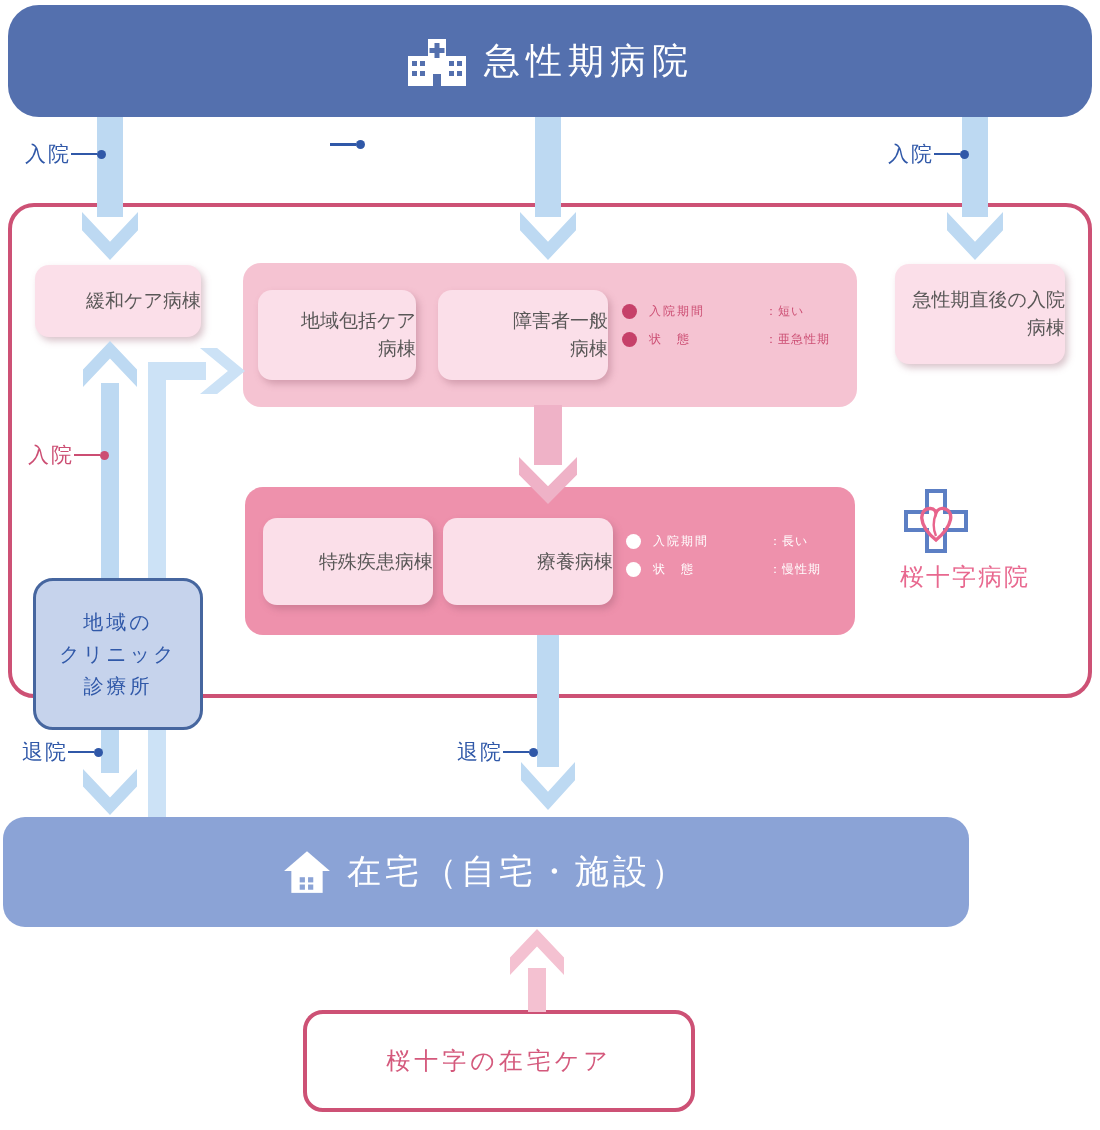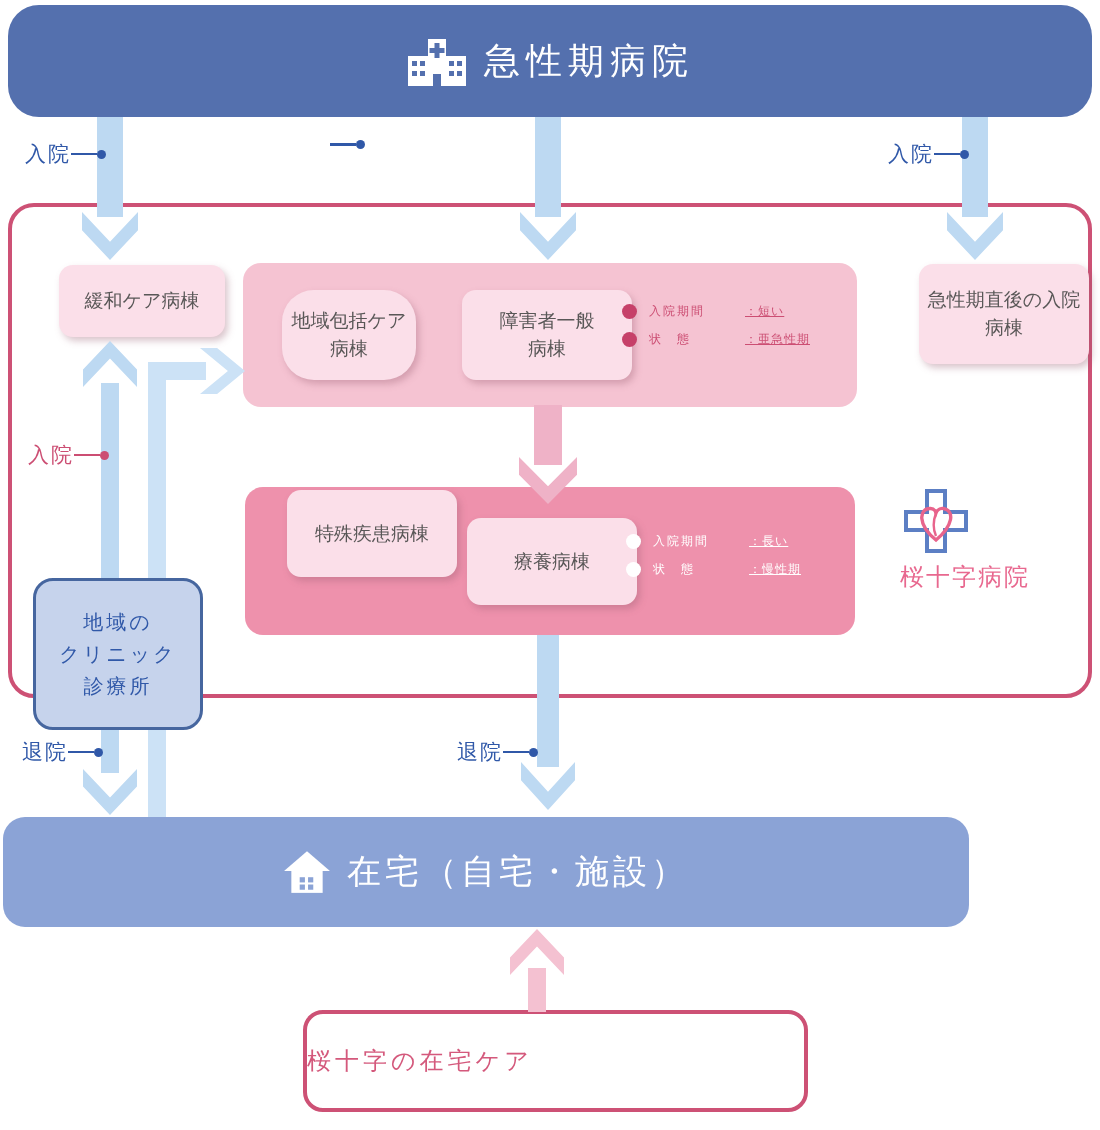--- a/index.html
+++ b/index.html
@@ -24,40 +24,40 @@
   .banner-title{font-size:36px;letter-spacing:6px;font-weight:500;}
   .banner-bottom .banner-title{font-size:34px;letter-spacing:4px;}
 
   
   .red-frame{position:absolute;left:8px;top:203px;width:1084px;height:495px;border:4px solid var(--outline-red);border-radius:26px;background:transparent;z-index:1;}
   .group{position:absolute;border-radius:18px;z-index:2;}
   .group-subacute{left:243px;top:263px;width:614px;height:144px;background:var(--container-pink);}
   .group-chronic{left:245px;top:487px;width:610px;height:148px;background:var(--container-pink-dark);}
 
   
-  .ward{position:absolute;display:flex;flex-direction:column;align-items:center;justify-content:center;
+  .ward{position:absolute;display:flex;flex-direction:column;align-items:flex-end;justify-content:center;
         background:var(--ward-box);border-radius:14px;color:var(--text-gray);font-size:19px;line-height:1.45;
-        box-shadow:3px 4px 7px rgba(150,90,110,0.35);z-index:3;margin-left:24px;}
+        box-shadow:3px 4px 7px rgba(150,90,110,0.35);z-index:3;}
   .ward-palliative{left:35px;top:265px;width:166px;height:72px;}
-  .ward-community{left:258px;top:290px;width:134px;height:90px;border-radius:32px;}
+  .ward-community{left:258px;top:290px;width:158px;height:90px;}
   .ward-disabled{left:438px;top:290px;width:170px;height:90px;}
   .ward-recovery{left:895px;top:264px;width:170px;height:100px;}
-  .ward-special{left:263px;top:490px;width:170px;height:87px;}
+  .ward-special{left:263px;top:518px;width:170px;height:87px;}
   .ward-care{left:443px;top:518px;width:170px;height:87px;}
 
   
   .metrics{position:absolute;display:flex;flex-direction:column;gap:11px;z-index:3;}
   .metrics-subacute{left:622px;top:303px;color:var(--text-red);}
   .metrics-chronic{left:626px;top:533px;color:#fff;}
   .metric-row{display:flex;align-items:center;font-size:12px;letter-spacing:1px;}
   .bullet{width:15px;height:15px;border-radius:50%;margin-right:12px;flex:0 0 auto;}
   .metrics-subacute .bullet{background:var(--bullet-red);}
   .metrics-chronic .bullet{background:#fff;}
   .metric-label{letter-spacing:2px;min-width:96px;}
-  .metric-value{margin-left:0;text-decoration:underline;}
+  .metric-value{margin-left:20px;}
 
   
   .shaft{position:absolute;z-index:4;}
   .head{position:absolute;z-index:4;}
   .chev-down{clip-path:polygon(0 0,50% 62%,100% 0,100% 38%,50% 100%,0 38%);}
   .chev-up{clip-path:polygon(0 100%,0 62%,50% 0,100% 62%,100% 100%,50% 38%);}
   .chev-right{clip-path:polygon(0 0,62% 50%,0 100%,38% 100%,100% 50%,38% 0);}
   .c-blue{background:var(--arrow-blue);}
   .c-blue-l{background:var(--arrow-blue-light);}
   .c-pink{background:var(--arrow-pink);}
@@ -74,23 +74,23 @@
   .clinic{position:absolute;left:33px;top:578px;width:170px;height:152px;background:var(--clinic-fill);
           border:3px solid var(--clinic-border);border-radius:20px;display:flex;flex-direction:column;
           align-items:center;justify-content:center;color:var(--text-blue);font-size:20px;line-height:1.6;
           letter-spacing:3px;z-index:5;text-align:center;}
 
   
   .logo{position:absolute;left:900px;top:485px;width:160px;display:flex;flex-direction:column;gap:4px;z-index:3;}
   .logo-name{color:var(--logo-pink);font-size:24px;letter-spacing:2px;}
 
   
-  .home-care{position:absolute;left:303px;top:1010px;width:505px;height:102px;background:#fff;
+  .home-care{position:absolute;left:303px;top:1010px;width:392px;height:102px;background:#fff;
              border:4px solid var(--outline-red);border-radius:20px;display:flex;align-items:center;
-             color:#D4597C;font-size:24px;letter-spacing:4px;z-index:3;}
+             justify-content:center;color:#D4597C;font-size:24px;letter-spacing:4px;z-index:3;}
   .txt-center{text-align:center;}
 </style>
 </head>
 <body>
 
 <div class="stage">
 
   <div class="banner banner-top">
     <span style="display:flex;">
       <svg width="62" height="54" viewBox="0 0 62 54" aria-hidden="true">

